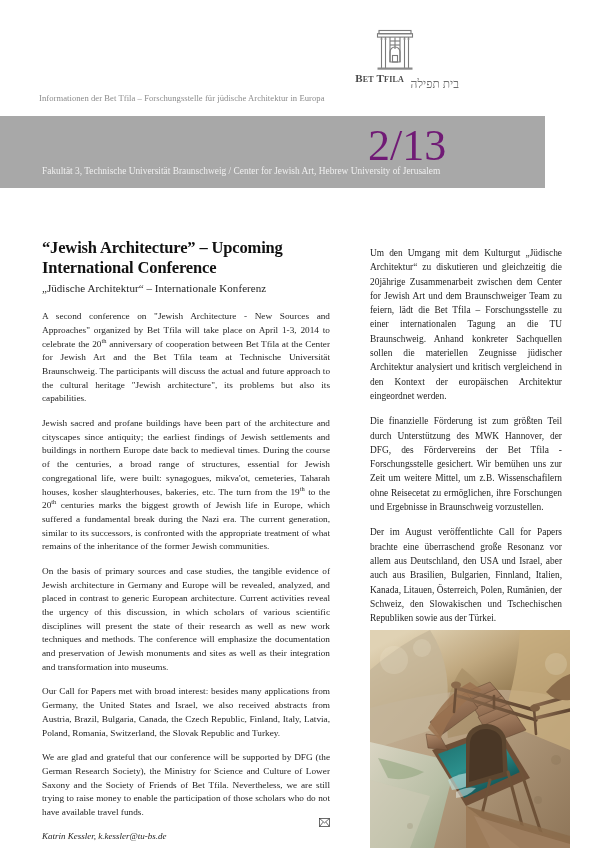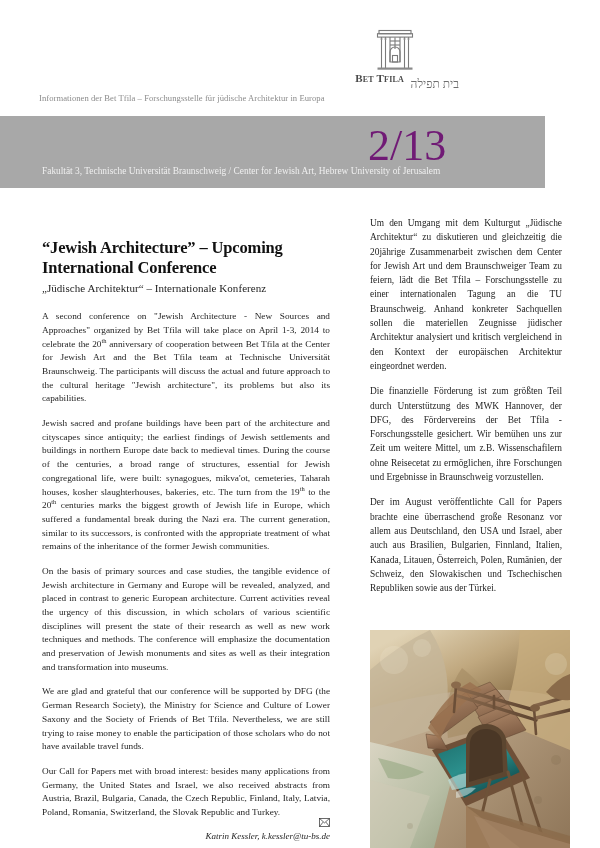--- a/index.html
+++ b/index.html
@@ -142,42 +142,41 @@
 
   .body-p {
     margin: 0 0 11px 0;
     font-size: 9.25px;
     line-height: 1.48;
     text-align: justify;
     color: #1e1e1e;
     hyphens: manual;
   }
   #col-left .body-p:first-of-type { margin-top: 26px; }
-  #col-right .body-p:first-of-type { margin-top: 28px; }
+  #col-right .body-p:first-of-type { margin-top: 58px; }
   #col-right .body-p { font-size: 9.4px; line-height: 1.52; }
 
   .body-p sup { font-size: 70%; vertical-align: super; line-height: 0; }
 
   .byline {
     margin: 0;
     font-size: 9px;
     font-style: italic;
     color: #1e1e1e;
   }
   .envelope-icon {
     position: absolute;
     right: 0;
     bottom: 0;
     width: 11px;
     height: 9px;
   }
   .end-row {
     position: relative;
     min-height: 12px;
-    text-align: right;
   }
 
   
   #photo {
     position: absolute;
     left: 370px;
     top: 630px;
     width: 200px;
     height: 218px;
     overflow: hidden;
@@ -228,22 +227,22 @@
 
 <div id="content">
 
   <div class="col" id="col-left">
     <h1 class="article-title">“Jewish Architecture” – Upcoming International Conference</h1>
     <p class="article-subtitle">„Jüdische Architektur“ – Internationale Konferenz</p>
 
     <p class="body-p">A second conference on "Jewish Architecture - New Sources and Approaches" organized by Bet Tfila will take place on April 1-3, 2014 to celebrate the 20<sup>th</sup> anniversary of cooperation between Bet Tfila at the Center for Jewish Art and the Bet Tfila team at Technische Universität Braunschweig. The participants will discuss the actual and future approach to the cultural heritage "Jewish architecture", its problems but also its capabilities.</p>
     <p class="body-p">Jewish sacred and profane buildings have been part of the architecture and cityscapes since antiquity; the earliest findings of Jewish settlements and buildings in northern Europe date back to medieval times. During the course of the centuries, a broad range of structures, essential for Jewish congregational life, were built: synagogues, mikva'ot, cemeteries, Taharah houses, kosher slaughterhouses, bakeries, etc. The turn from the 19<sup>th</sup> to the 20<sup>th</sup> centuries marks the biggest growth of Jewish life in Europe, which suffered a fundamental break during the Nazi era. The current generation, similar to its successors, is confronted with the appropriate treatment of what remains of the inheritance of the former Jewish communities.</p>
     <p class="body-p">On the basis of primary sources and case studies, the tangible evidence of Jewish architecture in Germany and Europe will be revealed, analyzed, and placed in contrast to generic European architecture. Current activities reveal the urgency of this discussion, in which scholars of various scientific disciplines will present the state of their research as well as new work techniques and methods. The conference will emphasize the documentation and preservation of Jewish monuments and sites as well as their integration and transformation into museums.</p>
+    <p class="body-p">Our Call for Papers met with broad interest: besides many applications from Germany, the United States and Israel, we also received abstracts from Austria, Brazil, Bulgaria, Canada, the Czech Republic, Finland, Italy, Latvia, Poland, Romania, Switzerland, the Slovak Republic and Turkey.</p>
     <p class="body-p">We are glad and grateful that our conference will be supported by DFG (the German Research Society), the Ministry for Science and Culture of Lower Saxony and the Society of Friends of Bet Tfila. Nevertheless, we are still trying to raise money to enable the participation of those scholars who do not have available travel funds.</p>
-    <p class="body-p">Our Call for Papers met with broad interest: besides many applications from Germany, the United States and Israel, we also received abstracts from Austria, Brazil, Bulgaria, Canada, the Czech Republic, Finland, Italy, Latvia, Poland, Romania, Switzerland, the Slovak Republic and Turkey.</p>
 
     <div class="end-row">
       <p class="byline">Katrin Kessler, k.kessler@tu-bs.de</p>
       <svg class="envelope-icon" viewBox="0 0 12 10" xmlns="http://www.w3.org/2000/svg" style="bottom:16px;">
         <rect x="0.5" y="0.5" width="11" height="9" fill="none" stroke="#333" stroke-width="0.8"></rect>
         <path d="M0.5 0.5 L6 5.4 L11.5 0.5" fill="none" stroke="#333" stroke-width="0.8"></path>
         <path d="M0.5 9.5 L4.4 4.6 M11.5 9.5 L7.6 4.6" fill="none" stroke="#333" stroke-width="0.8"></path>
       </svg>
     </div>
   </div>

